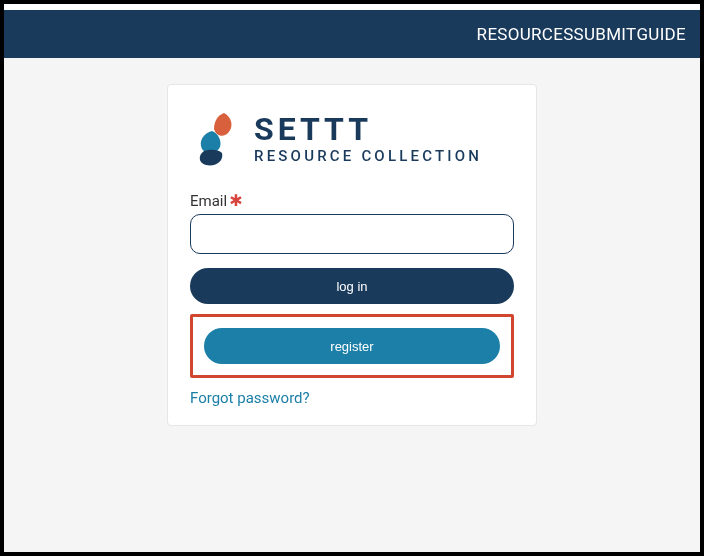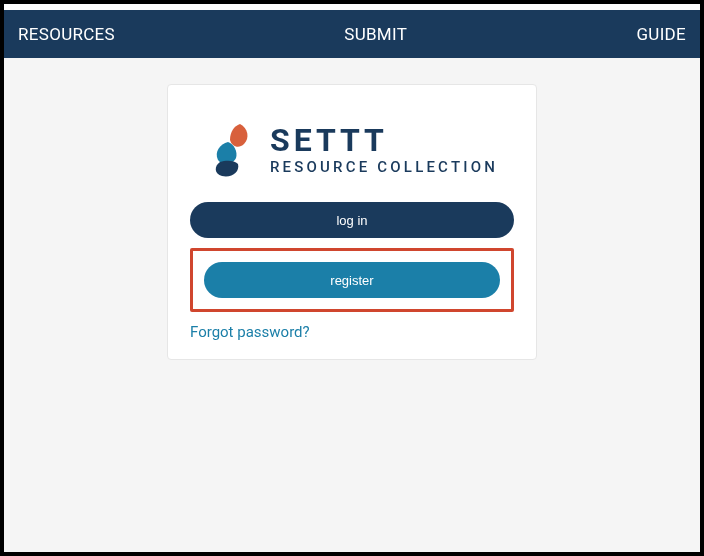--- a/index.html
+++ b/index.html
@@ -20,21 +20,21 @@
     .topbar {
       background: #fff;
       height: 6px;
       width: 100%;
     }
     .navbar {
       background: #1a3a5c;
       height: 48px;
       display: flex;
       align-items: center;
-      justify-content: space-between;
+      justify-content: flex-end;
       padding: 0 14px 0 14px;
     }
     .nav-item {
       color: #fff;
       font-size: 17px;
       font-weight: 400;
       letter-spacing: 0.3px;
       cursor: pointer;
     }
     .content {
@@ -44,25 +44,24 @@
     }
     .card {
       background: #fff;
       border: 1px solid #e6e6e6;
       border-radius: 4px;
       width: 370px;
       padding: 22px 22px 18px 22px;
     }
     .logo-wrap {
       display: flex;
-      justify-content: center;
       align-items: center;
       gap: 10px;
       margin-bottom: 24px;
-      margin-top: 15px;
+      margin-top: 4px;
     }
     .logo-mark {
       width: 54px;
       height: 56px;
       flex-shrink: 0;
     }
     .logo-text {
       display: flex;
       flex-direction: column;
       align-items: flex-start;
@@ -158,20 +157,26 @@
           <path d="M34 2 C 42 6, 44 16, 38 22 C 33 27, 26 25, 24 18 C 24 10, 28 4, 34 2 Z" fill="#d8603c"></path>
           <path d="M22 20 C 14 22, 8 30, 12 38 C 16 44, 26 44, 30 36 C 32 30, 28 22, 22 20 Z" fill="#1b7fa8"></path>
           <path d="M14 40 C 8 44, 8 52, 16 54 C 26 56, 34 50, 32 42 C 28 38, 20 38, 14 40 Z" fill="#1a3a5c"></path>
         </svg>
         <div class="logo-text">
           <div class="logo-title">SETTT</div>
           <div class="logo-sub">RESOURCE COLLECTION</div>
         </div>
       </div>
 
+      <div class="field-group">
+        <label class="field-label">
+          <span>Email</span><span class="required">✱</span>
+        </label>
+        <input type="text" class="field-input" value="" style="">
+      </div>
 
 
       <button class="btn btn-login">log in</button>
 
       <div class="register-highlight">
         <button class="btn btn-register">register</button>
       </div>
 
       <a class="forgot-link">Forgot password?</a>
 

